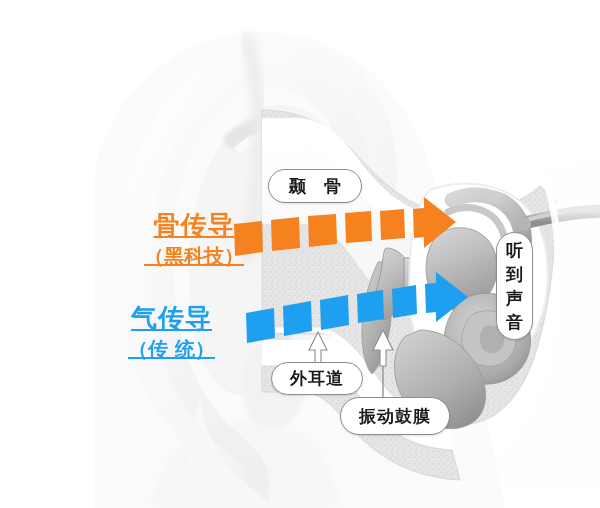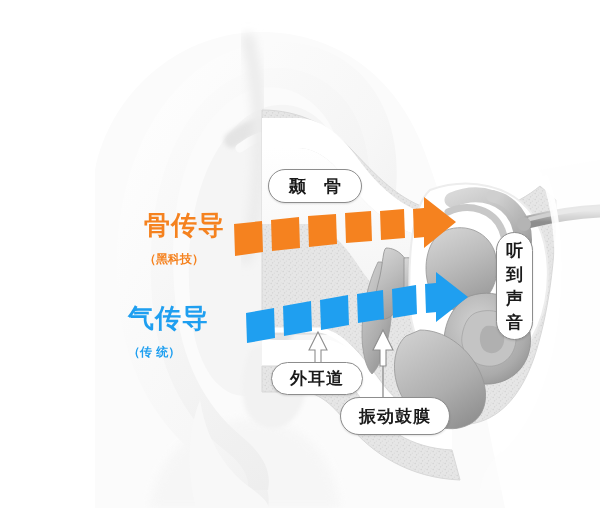--- a/index.html
+++ b/index.html
@@ -25,33 +25,34 @@
     width: 600px;
     height: 508px;
   }
   
   .lbl {
     position: absolute;
     white-space: nowrap;
     line-height: 1.05;
   }
   .side-label {
-    text-align: left;
+    text-align: center;
+    text-decoration: underline;
   }
   .side-label .main {
     font-size: 26px;
     font-weight: 700;
     letter-spacing: 1px;
     display: block;
   }
   .side-label .sub {
-    font-size: 12px;
+    font-size: 20px;
     font-weight: 700;
     display: block;
-    margin-top: 14px;
+    margin-top: 7px;
     letter-spacing: 0px;
   }
   #label-bone {
     left: 144px;
     top: 212px;
     color: #F5821F;
   }
   #label-air {
     left: 128px;
     top: 305px;

